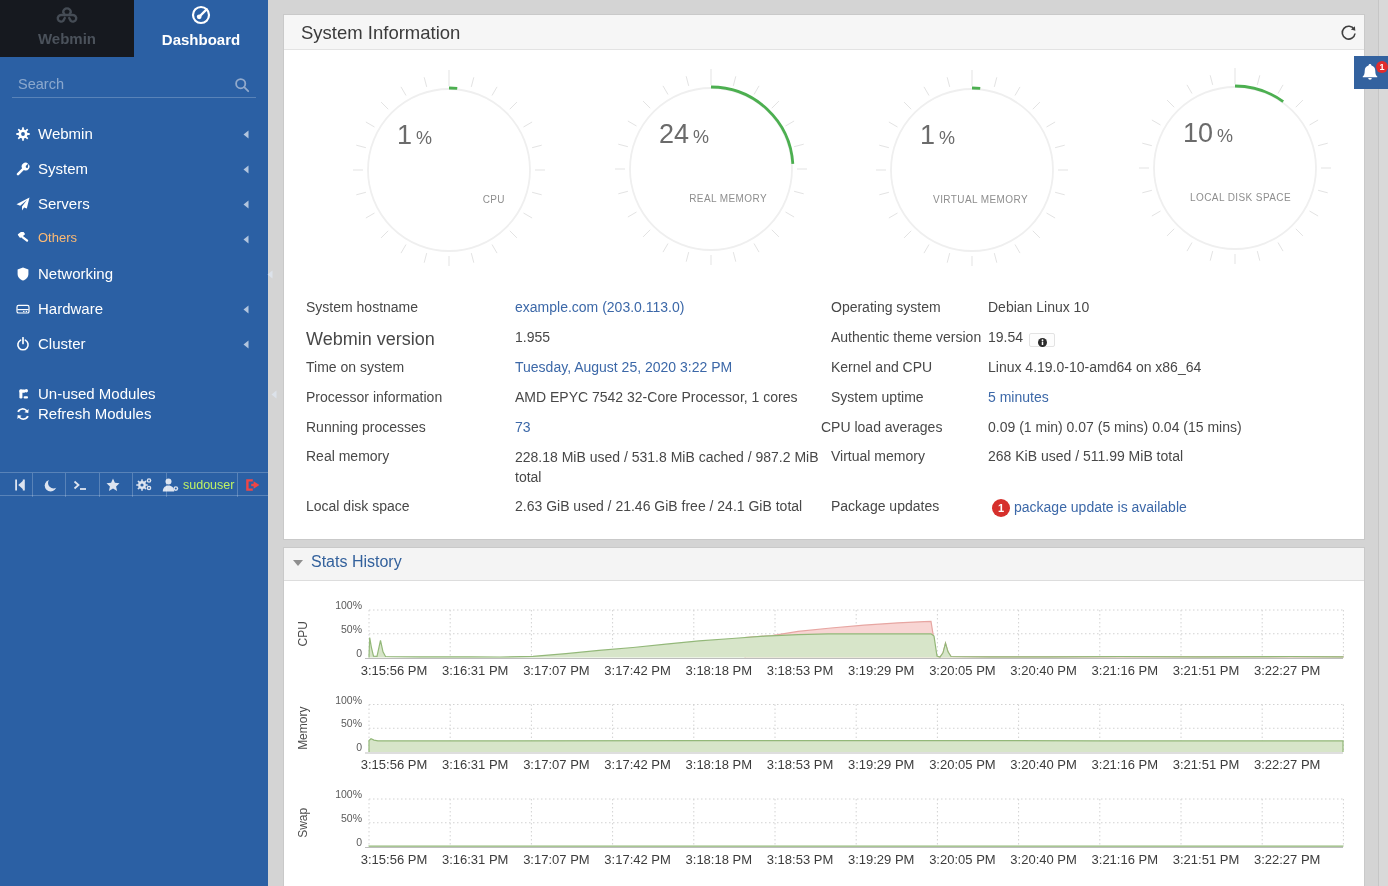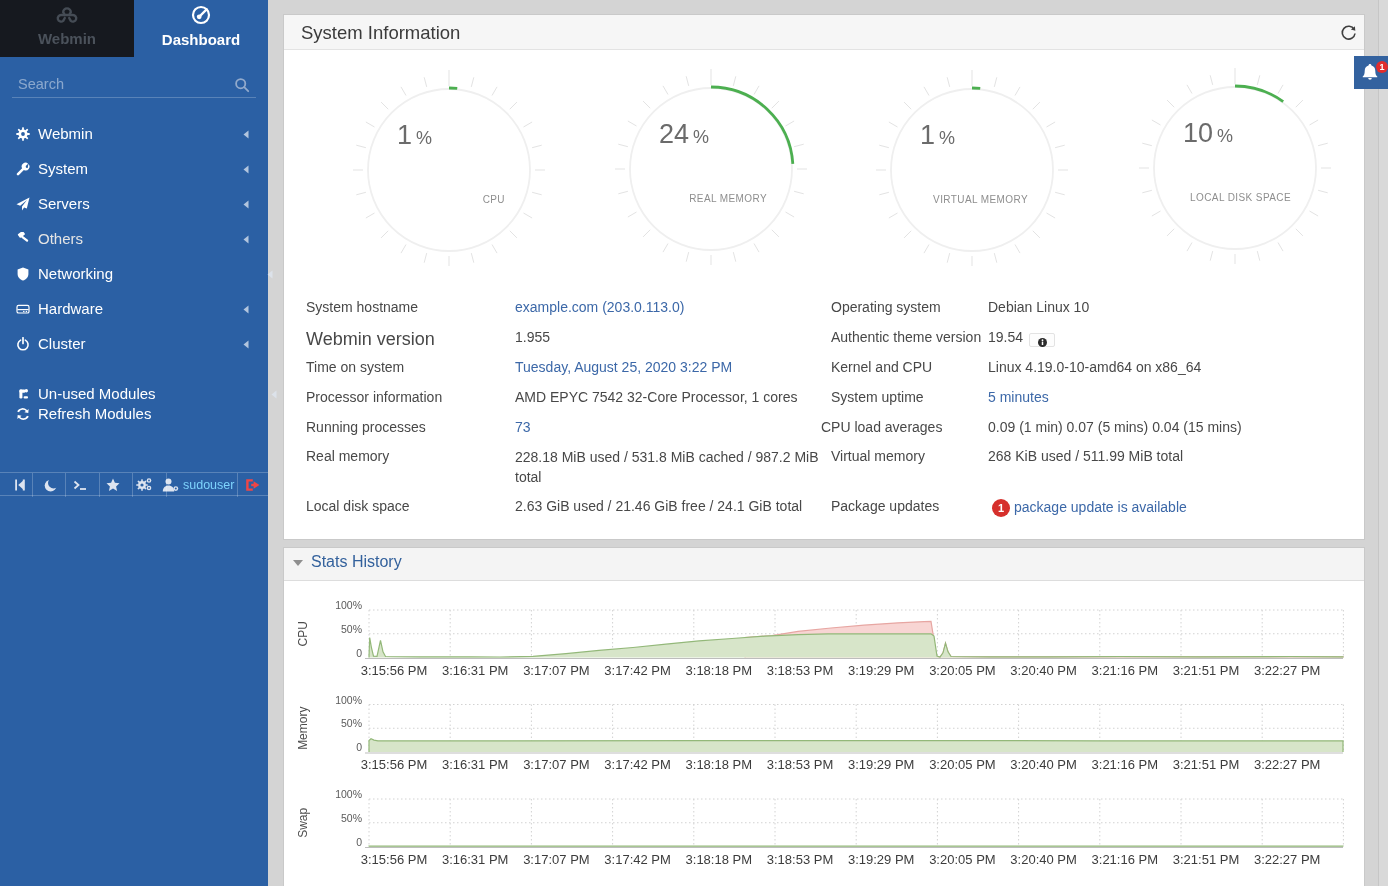--- a/index.html
+++ b/index.html
@@ -66,21 +66,21 @@
         <polygon points="5.5,0.5 0.5,4.5 5.5,8.5" fill="#dfe7f2"></polygon>
       </svg>
     </div>
 <div style="position:absolute;left:0;top:222px;width:268px;height:35px;">
       <span style="position:absolute;left:16px;top:10px;"><svg width="14" height="14" viewBox="0 0 14 14">
           <g fill="#ffffff">
             <rect x="2.2" y="0.2" width="6.4" height="4.4" rx="0.9" transform="rotate(-38 5.4 2.4)"></rect>
             <rect x="4.6" y="5.6" width="8.2" height="2.3" rx="1" transform="rotate(38 8.7 6.7)"></rect>
           </g>
         </svg></span>
-      <span style="position:absolute;left:38px;top:8px;font-size:15px;color:#e5e5e5;">Others</span>
+      <span style="position:absolute;left:38px;top:8px;font-size:13px;color:#fdba74;">Others</span>
       <svg width="6" height="9" viewBox="0 0 6 9" style="position:absolute;right:19px;top:13px;opacity:0.75">
         <polygon points="5.5,0.5 0.5,4.5 5.5,8.5" fill="#dfe7f2"></polygon>
       </svg>
     </div>
 <div style="position:absolute;left:0;top:257px;width:292px;height:35px;">
       <span style="position:absolute;left:16px;top:10px;"><svg width="14" height="14" viewBox="0 0 14 14">
           <path d="M7,0.6 L12.4,2.6 V6.7 C12.4,10.3 10,12.4 7,13.6 C4,12.4 1.6,10.3 1.6,6.7 V2.6 Z" fill="#ffffff"></path>
         </svg></span>
       <span style="position:absolute;left:38px;top:8px;font-size:15px;color:#fff;">Networking</span>
       <svg width="6" height="9" viewBox="0 0 6 9" style="position:absolute;right:19px;top:13px;opacity:0.75">
@@ -177,21 +177,21 @@
             <circle cx="3.5" cy="3.5" r="2.3" fill="#dde4f0"></circle>
             <circle cx="3.5" cy="3.5" r="0.9" fill="#2b60a4"></circle>
           </g>
         </svg></div>
   <div style="position:absolute;left:162px;top:5px;"><svg width="18" height="14" viewBox="0 0 18 14">
           <circle cx="6.5" cy="3.4" r="3" fill="#dde4f0"></circle>
           <path d="M0.8,13.5 C0.8,9.8 3.2,7.6 6.5,7.6 C9.8,7.6 12.2,9.8 12.2,13.5 Z" fill="#dde4f0"></path>
           <circle cx="13.8" cy="10.6" r="2.4" fill="#dde4f0"></circle>
           <circle cx="13.8" cy="10.6" r="1" fill="#2b60a4"></circle>
         </svg></div>
-  <div style="position:absolute;left:183px;top:5px;font-size:12.5px;color:#7dd3fc;">sudouser</div>
+  <div style="position:absolute;left:183px;top:5px;font-size:12.5px;color:#bef264;">sudouser</div>
   <div style="position:absolute;left:245px;top:5px;"><svg width="15" height="14" viewBox="0 0 15 14">
           <g fill="#f04545">
             <path d="M1.2,1.2 L7.8,1.2 7.8,3.6 3.6,3.6 3.6,10.4 7.8,10.4 7.8,12.8 1.2,12.8 Z"></path>
             <polygon points="8.6,3.2 14.4,7 8.6,10.8"></polygon>
             <rect x="6.2" y="5.8" width="3.4" height="2.4"></rect>
           </g>
         </svg></div>
   <div style="position:absolute;left:32px;top:0;width:1px;height:24px;background:rgba(255,255,255,0.22)"></div>
   <div style="position:absolute;left:65px;top:0;width:1px;height:24px;background:rgba(255,255,255,0.22)"></div>
   <div style="position:absolute;left:99px;top:0;width:1px;height:24px;background:rgba(255,255,255,0.22)"></div>

